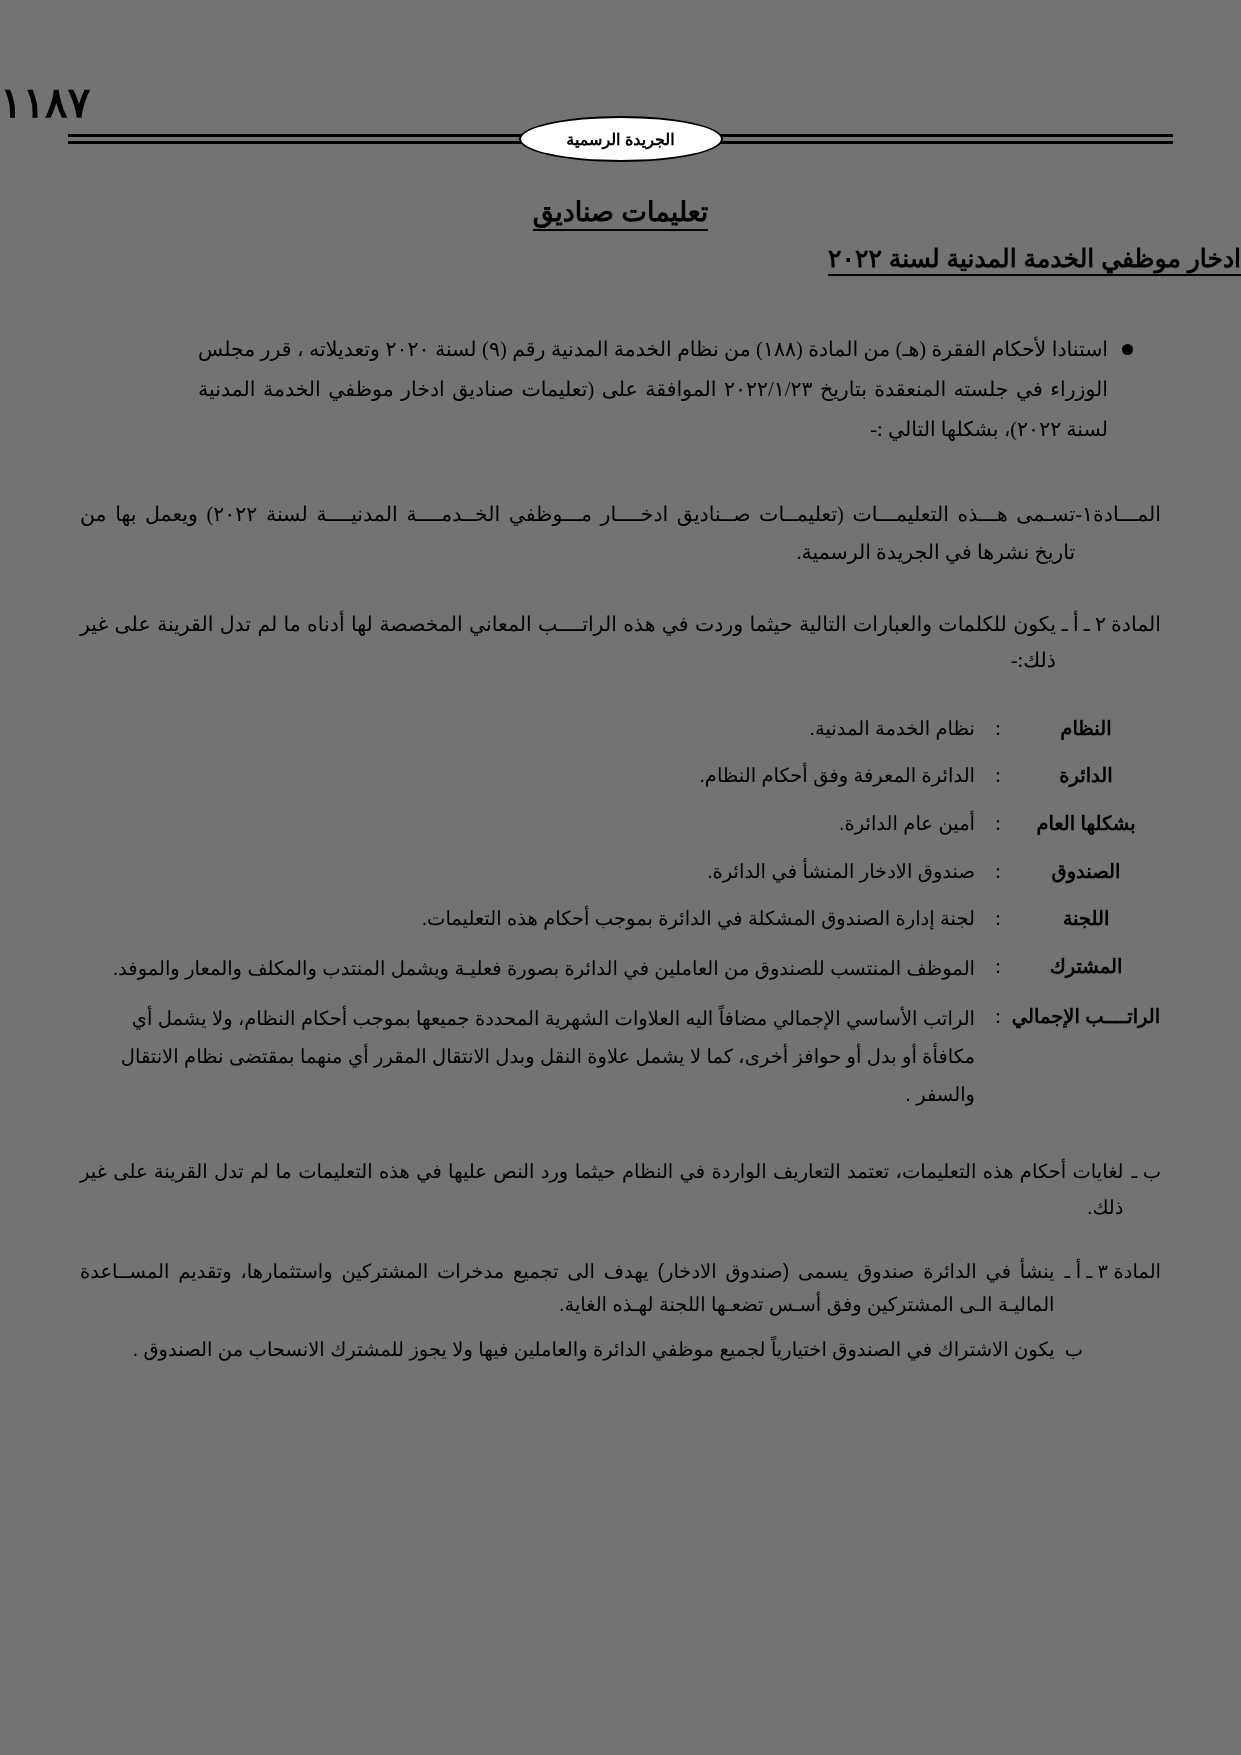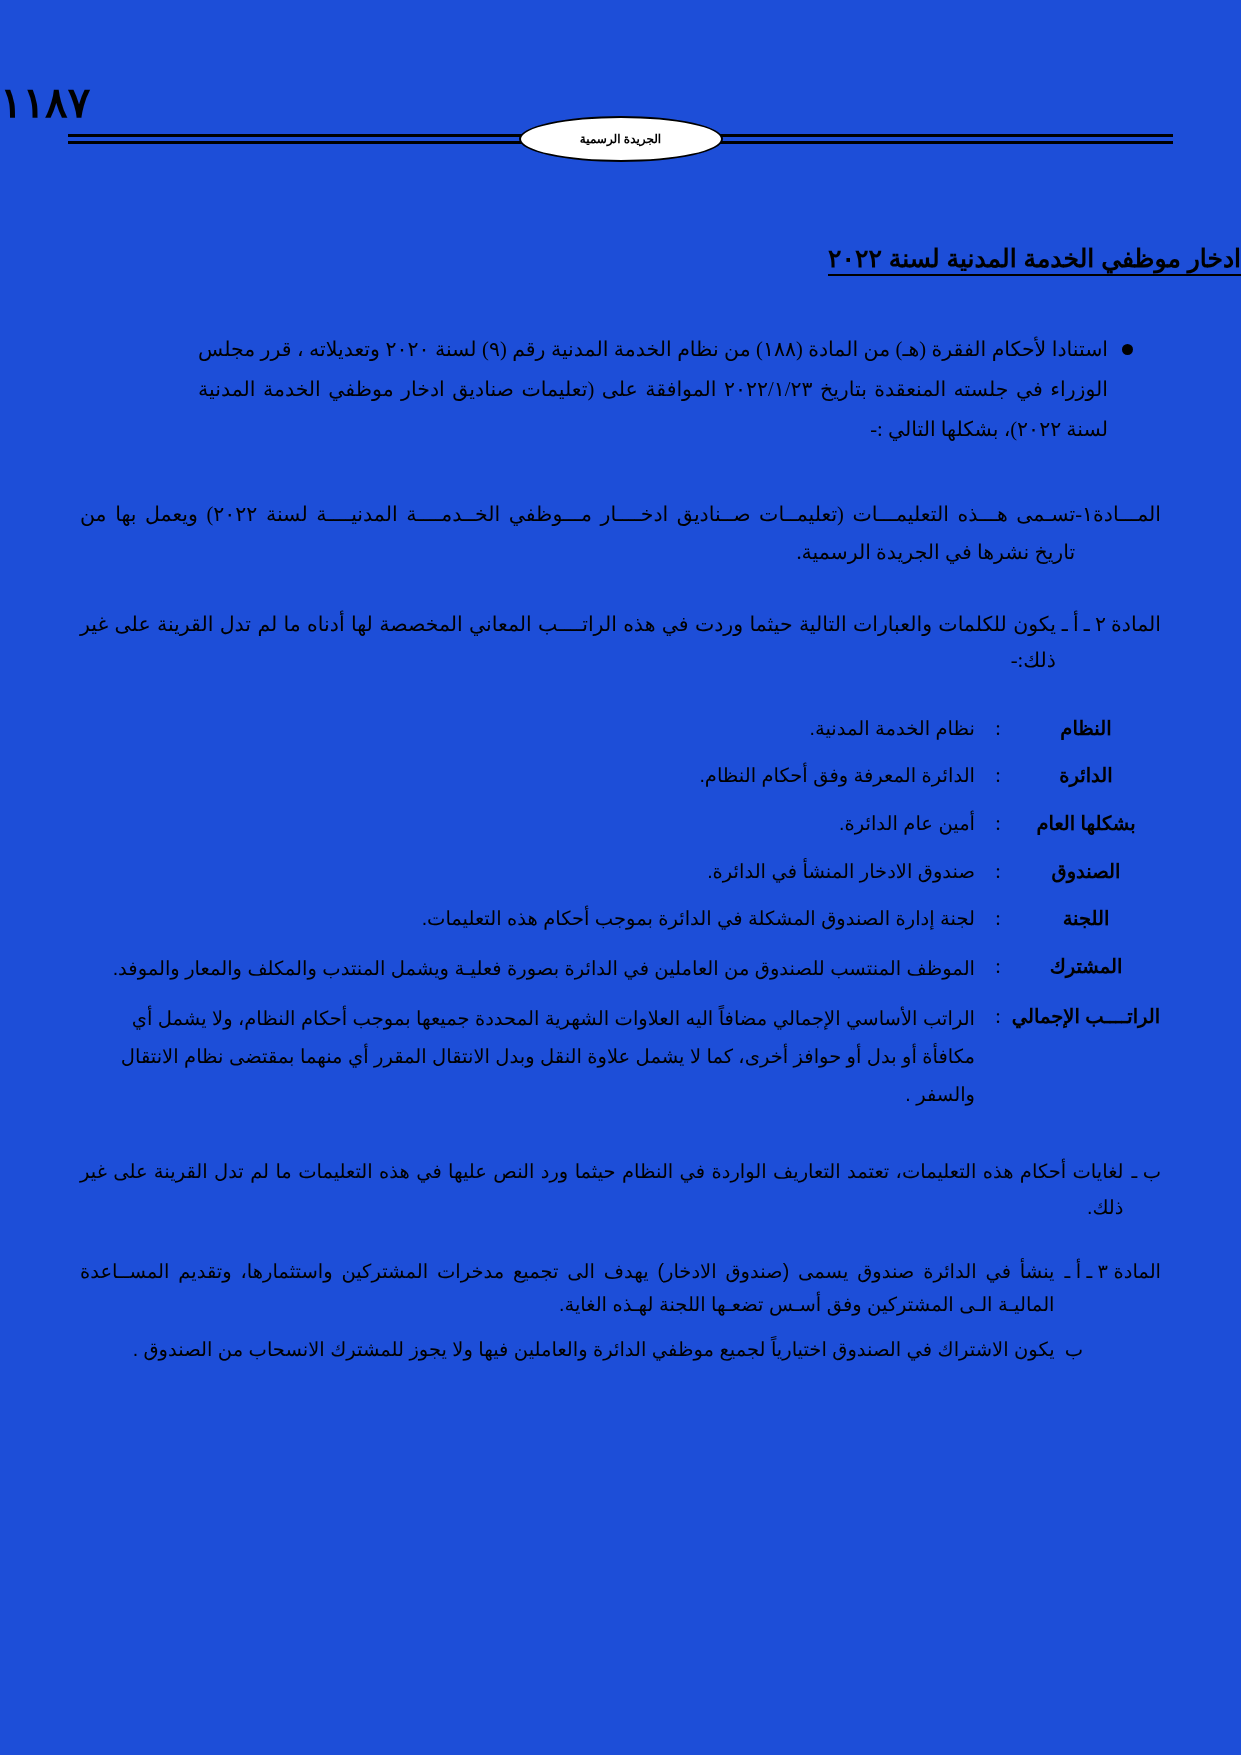--- a/index.html
+++ b/index.html
@@ -5,21 +5,21 @@
   html, body {
     margin: 0;
     padding: 0;
     background: #ffffff;
   }
   .page {
     position: relative;
     width: 1241px;
     height: 1755px;
     margin: 0 auto;
-    background: #1d4ed8;
+    background: #737373;
     font-family: "Liberation Serif", "DejaVu Serif", serif;
     color: #000000;
     overflow: hidden;
   }
 
   
   .page-number {
     position: absolute;
     top: 78px;
     left: 0;
@@ -54,21 +54,21 @@
     left: 50%;
     transform: translateX(-50%);
     width: 200px;
     height: 42px;
     border: 2px solid #000;
     border-radius: 50%;
     background: #ffffff;
     display: flex;
     align-items: center;
     justify-content: center;
-    font-size: 12px;
+    font-size: 16px;
     font-weight: bold;
     font-family: "Liberation Sans", sans-serif;
   }
 
   
   .doc-title {
     position: absolute;
     top: 196px;
     left: 0;
     right: 0;
@@ -234,20 +234,23 @@
 
   <div class="page-number">
     <span>١١٨٧</span>
   </div>
 
   <div class="header-rule-wrap">
     <div class="header-rule"></div>
     <div class="header-badge">الجريدة الرسمية</div>
   </div>
 
+  <div class="doc-title">
+    <span>تعليمات صناديق</span>
+  </div>
   <div class="doc-subtitle">
     <span>ادخار موظفي الخدمة المدنية لسنة ٢٠٢٢</span>
   </div>
 
   <div class="body-wrap">
 
     <div class="intro-block">
       <div class="bullet-dot"></div>
       <div class="intro-text">استنادا لأحكام الفقرة (هـ) من المادة (١٨٨) من نظام الخدمة المدنية رقم (٩) لسنة ٢٠٢٠ وتعديلاته ، قرر مجلس الوزراء في جلسته المنعقدة بتاريخ ٢٠٢٢/١/٢٣ الموافقة على (تعليمات صناديق ادخار موظفي الخدمة المدنية لسنة ٢٠٢٢)، بشكلها التالي :-</div>
     </div>

